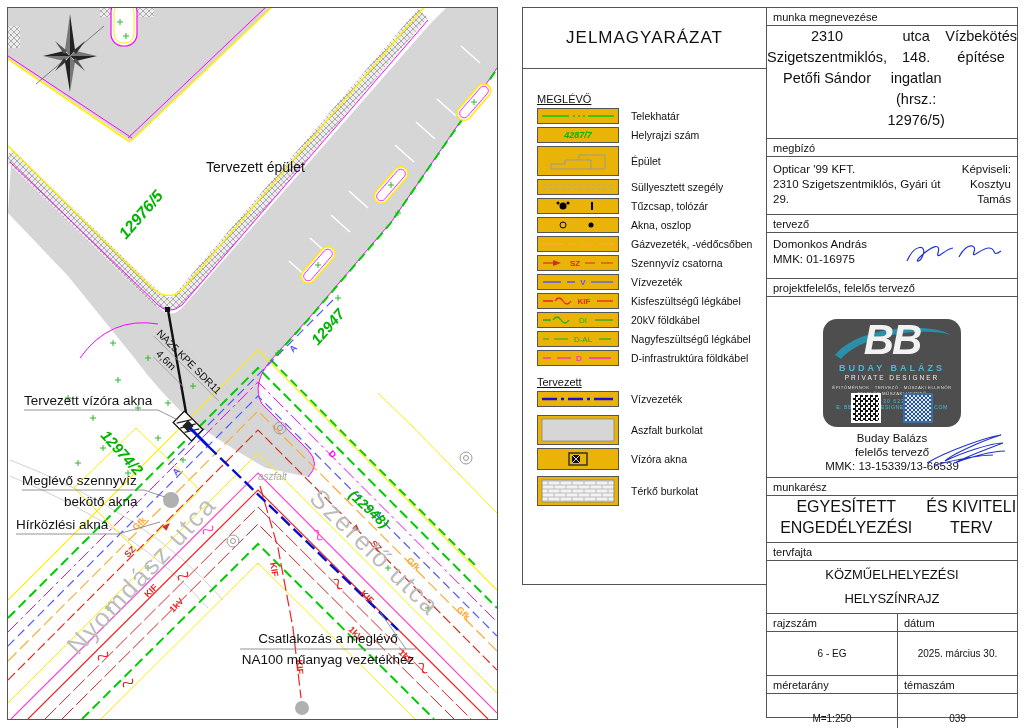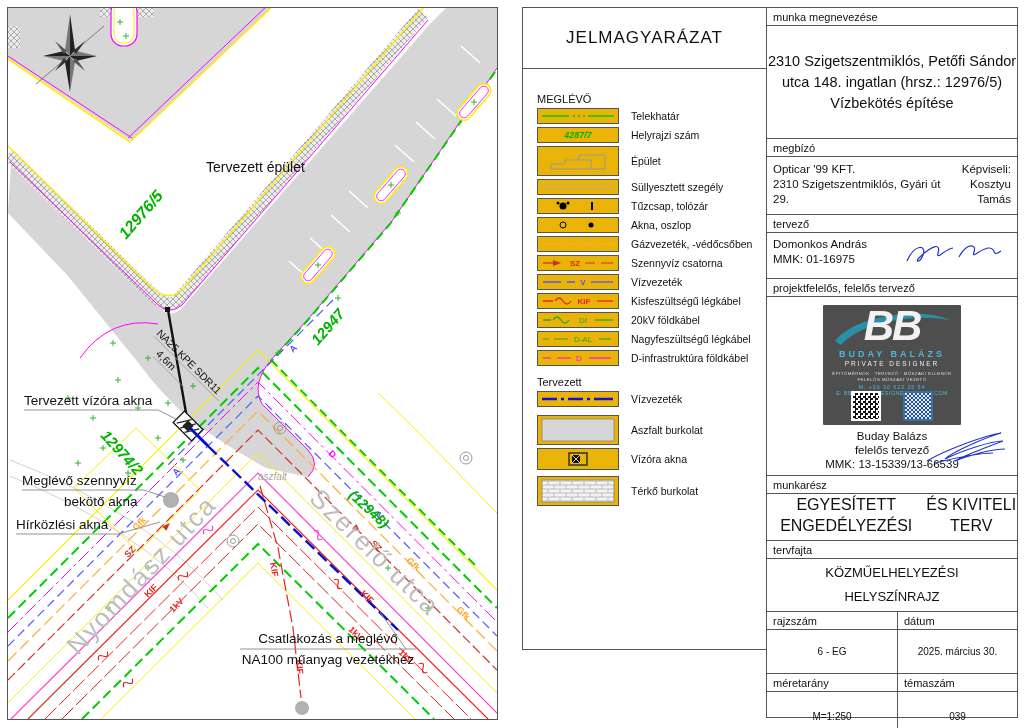--- a/index.html
+++ b/index.html
@@ -1,46 +1,46 @@
 <!DOCTYPE html>
 <html><head>
 <meta charset="utf-8">
 <style>
   html,body{margin:0;padding:0;background:#fff;}
   #page{position:relative;width:1024px;height:728px;background:#fff;overflow:hidden;
         font-family:"Liberation Sans","DejaVu Sans",sans-serif;color:#111;}
   
   #draw-frame{position:absolute;left:7px;top:7px;width:489px;height:711px;border:1px solid #555;background:#fff;}
   
-  #legend{position:absolute;left:522px;top:7px;width:245px;height:643px;border:1px solid #555;box-sizing:border-box;}
+  #legend{position:absolute;left:522px;top:7px;width:245px;height:578px;border:1px solid #555;box-sizing:border-box;}
   #legend-title-box{height:60px;border-bottom:1px solid #555;display:flex;align-items:center;justify-content:center;}
   #legend-title-box .t{font-size:17px;letter-spacing:1px;}
-  .lsec{margin:10px 0 2px 14px;font-size:11px;}
+  .lsec{margin:10px 0 2px 14px;font-size:11px;text-decoration:underline;}
   .lrow{display:flex;align-items:center;margin:3px 0 3px 14px;}
   .lsym{width:80px;height:14px;border:1px solid #555;display:flex;align-items:center;justify-content:center;background:#eab308;flex:0 0 auto;}
   .lsym.tall{height:28px;}
   .llabel{font-size:10.5px;margin-left:12px;white-space:nowrap;}
   
   #tblock{position:absolute;left:766px;top:7px;width:252px;height:711px;border:1px solid #555;box-sizing:border-box;font-size:11px;}
   .tb-label{border-bottom:1px solid #555;padding:3px 6px 2px;font-size:11px;}
   .tb-sec{border-bottom:1px solid #555;}
-  .munka-body{height:112px;display:flex;flex-direction:column;justify-content:center;text-align:center;font-size:14.5px;line-height:21px;}
+  .munka-body{height:112px;display:flex;justify-content:center;text-align:center;font-size:14.5px;line-height:21px;}
   .megbizo-body{display:flex;justify-content:space-between;padding:5px 6px 7px;font-size:11.5px;line-height:15px;}
   .tervezo-body{display:flex;justify-content:space-between;padding:4px 6px 5px;font-size:11.5px;line-height:15px;}
   .projekt-body{padding:6px 0 4px;text-align:center;}
   .center-big{height:46px;display:flex;flex-direction:row;justify-content:space-between;text-align:center;font-size:16px;line-height:21px;}
   .center-big2{height:52px;display:flex;flex-direction:column;justify-content:center;text-align:center;font-size:13px;line-height:24px;}
   .tb-grid{display:grid;grid-template-columns:130px 1fr;}
   .tb-grid>div{box-sizing:border-box;}
   .cell-r{border-left:1px solid #555;}
   .val-cell{height:44px;display:flex;align-items:center;justify-content:center;font-size:10px;border-bottom:1px solid #555;}
   .val-cell.last{border-bottom:none;height:48px;}
   .hdr-cell{border-bottom:1px solid #555;padding:3px 6px 2px;}
   
-  #bb-logo{width:138px;height:120px;background:#4e4e4e;margin:2px auto 4px;position:relative;overflow:hidden;border-radius:1px;}
+  #bb-logo{width:138px;height:108px;background:#4e4e4e;margin:16px auto 4px;position:relative;overflow:hidden;border-radius:14px;}
   #bb-big{position:absolute;top:-2px;left:0;right:0;text-align:center;font-size:42px;font-weight:bold;font-style:italic;color:#f2f2f2;letter-spacing:-2px;line-height:46px;}
   #bb-swoosh{position:absolute;top:2px;left:4px;}
   #bb-name{position:absolute;top:44px;left:0;right:0;text-align:center;color:#49b8d8;font-size:9px;letter-spacing:3px;font-weight:bold;}
   #bb-sub{position:absolute;top:55px;left:0;right:0;text-align:center;color:#eee;font-size:6.5px;letter-spacing:2px;}
   #bb-l4{position:absolute;top:66px;left:0;right:0;text-align:center;color:#ddd;font-size:4.3px;letter-spacing:.5px;}
   #bb-l5{position:absolute;top:72px;left:0;right:0;text-align:center;color:#ddd;font-size:4.3px;letter-spacing:.5px;}
   #bb-l6{position:absolute;top:79px;left:0;right:0;text-align:center;color:#49b8d8;font-size:5.2px;letter-spacing:1px;}
   #bb-l7{position:absolute;top:85px;left:0;right:0;text-align:center;color:#49b8d8;font-size:5.2px;letter-spacing:.5px;}
   .qr{position:absolute;bottom:4px;width:26px;height:26px;}
   #qr1{left:28px;background:conic-gradient(#111 25%,#fff 0 50%,#111 0 75%,#fff 0) 0 0/5px 5px;border:2px solid #fff;}

